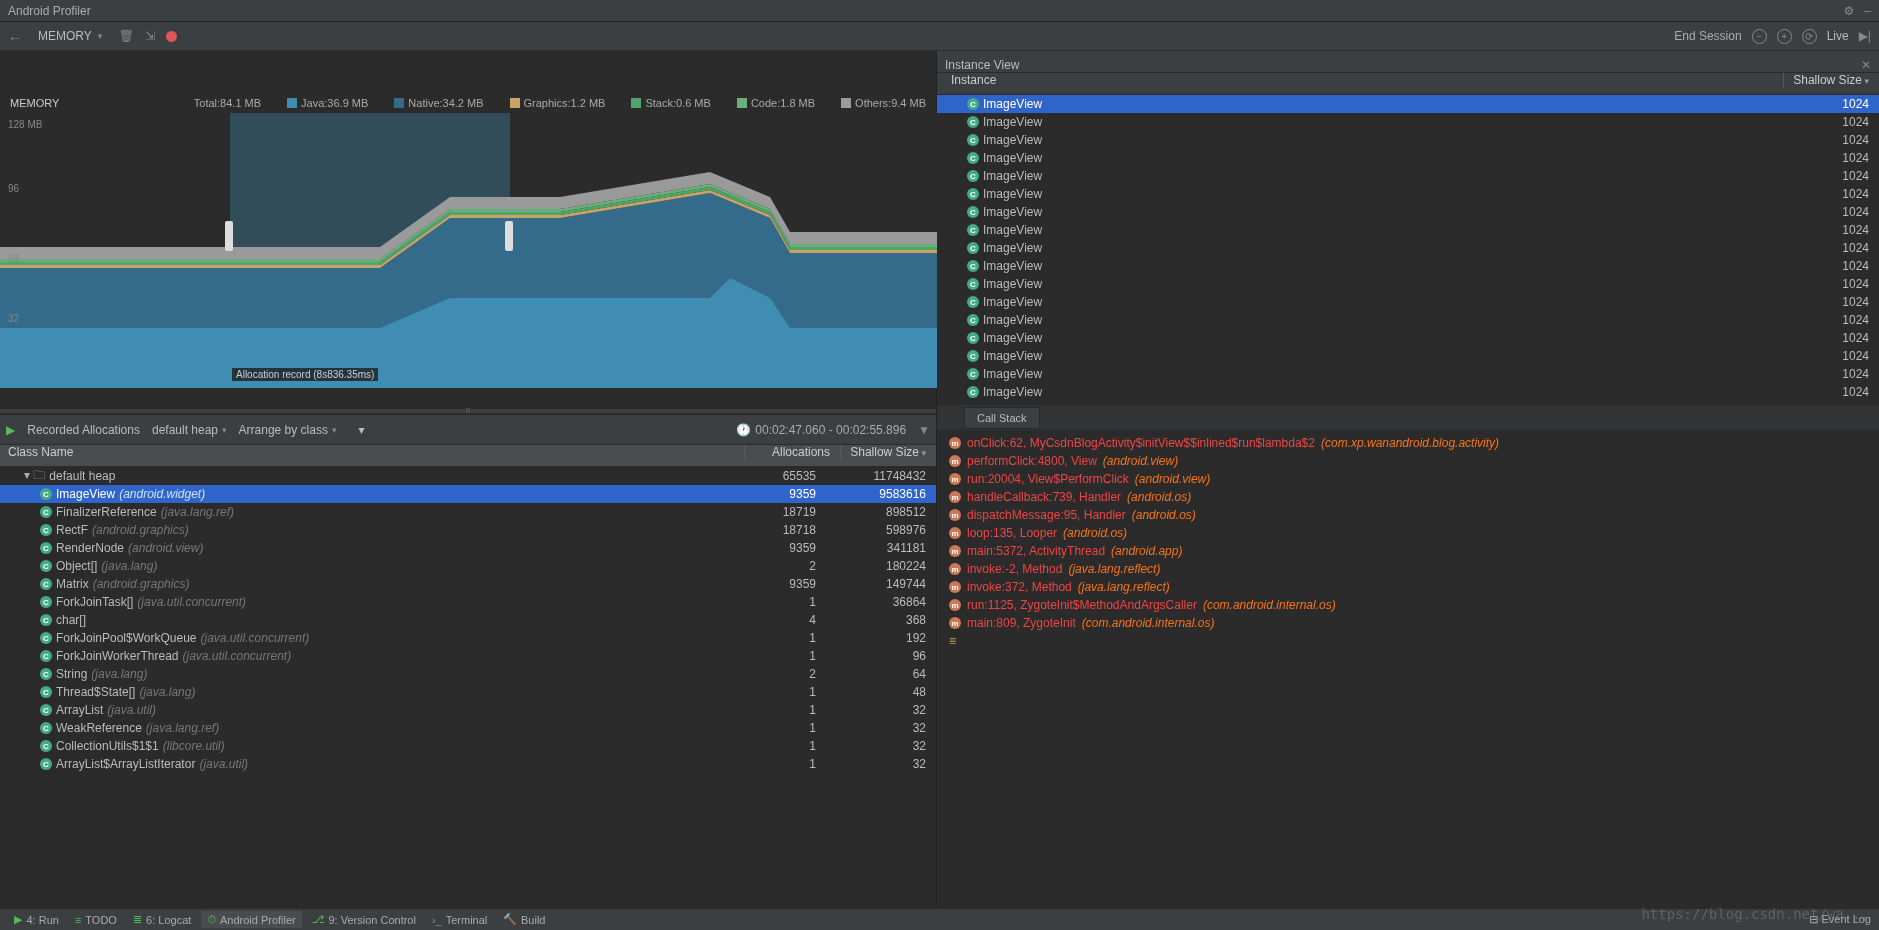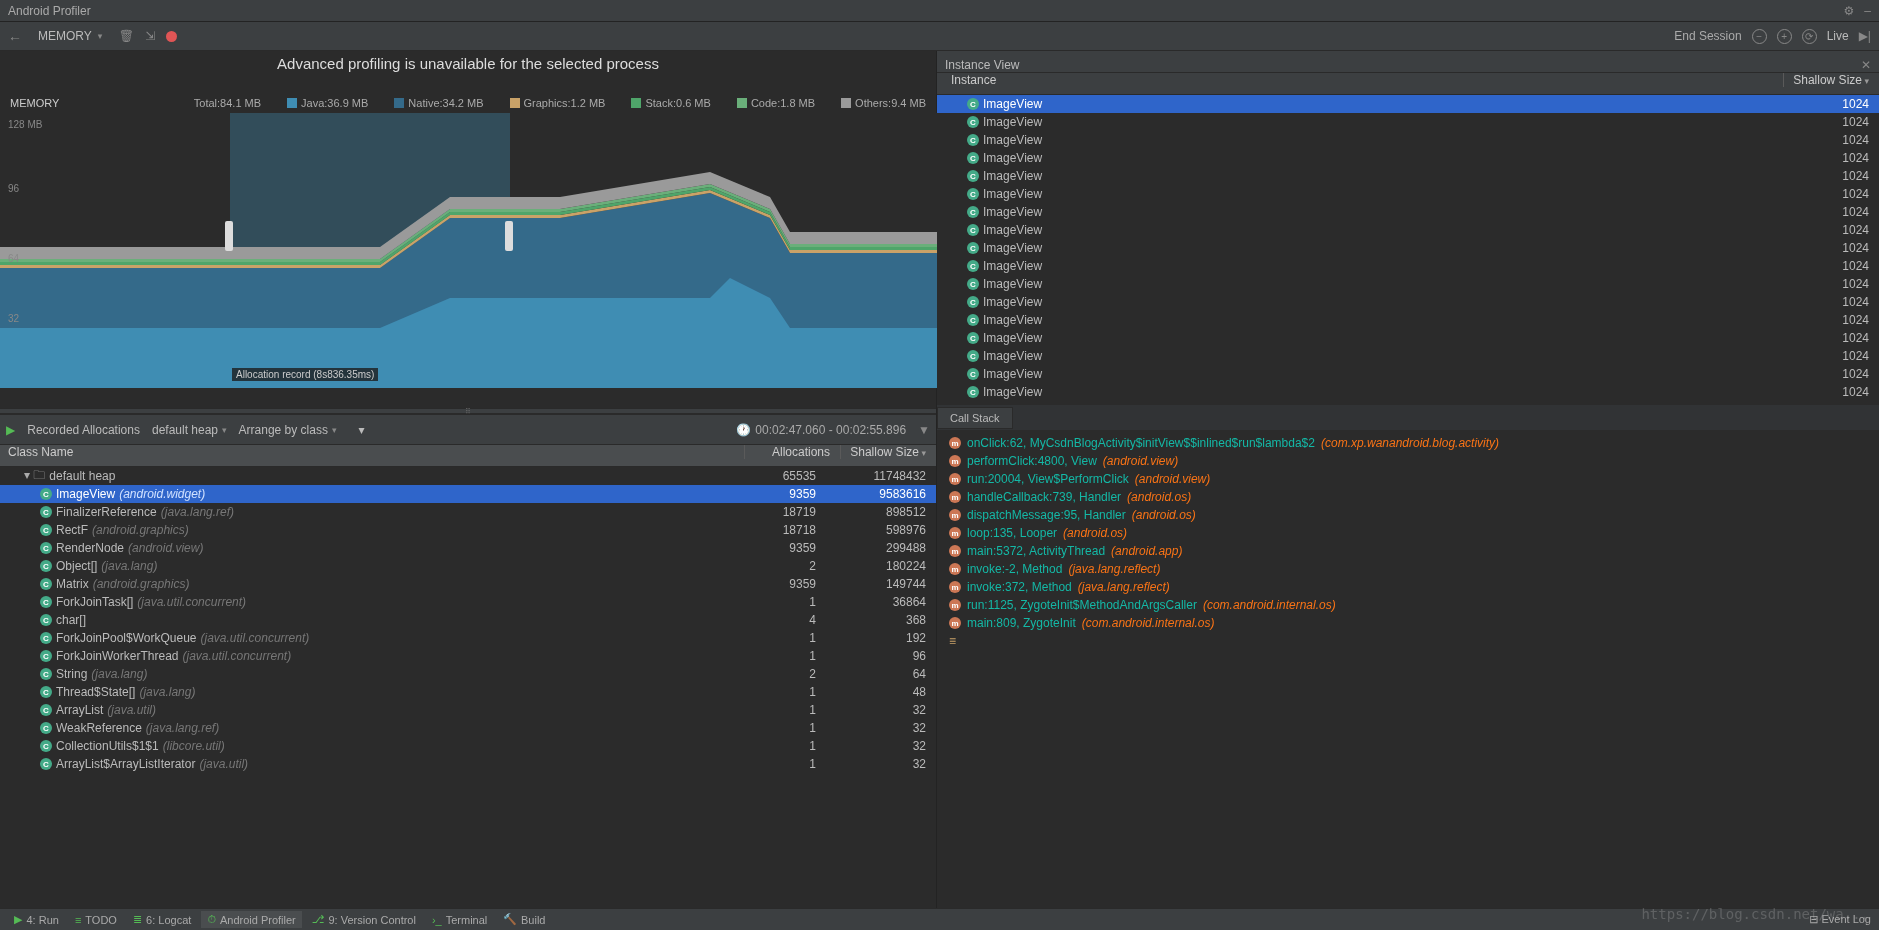--- a/index.html
+++ b/index.html
@@ -59,25 +59,25 @@
 .indent1 { padding-left:24px !important; }
 .indent2 { padding-left:40px !important; }
 .instance-header { height:22px; background:#3c3f41; display:flex; align-items:flex-end; padding:0 8px; border-bottom:1px solid #2a2a2a; justify-content:space-between; }
 .instance-header .close { color:#888; }
 .instance-list { background:#2b2b2b; height:310px; overflow-y:auto; }
 .irow { display:flex; align-items:center; height:18px; }
 .irow.selected { background:#2f65ca; color:#fff; }
 .irow .iname { flex:1; padding-left:30px; display:flex; align-items:center; gap:4px; }
 .irow .inum { width:110px; text-align:right; padding-right:10px; }
 .callstack-tab { height:25px; background:#313335; display:flex; align-items:center; }
-.callstack-tab .tab { background:#3c3f41; padding:4px 12px; color:#bbb; font-size:11px; border:1px solid #2a2a2a; }
+.callstack-tab .tab { background:#3c3f41; padding:4px 12px; color:#bbb; font-size:11px; border:1px solid #2a2a2a;margin-left:27px; }
 .callstack-list { flex:1; overflow-y:auto; background:#2b2b2b; padding:4px 0; }
 .crow { display:flex; align-items:center; height:18px; padding-left:12px; gap:6px; }
 .m-icon { width:12px; height:12px; border-radius:50%; background:#c75; display:inline-flex; align-items:center; justify-content:center; font-size:8px; color:#fff; font-weight:bold; }
-.crow .text { color:#14b8a6; }
+.crow .text { color:#ef4444; }
 .crow .pkg { color:#f97316; font-style:italic; }
 .footer { position:absolute; bottom:0; left:0; right:0; height:22px; background:#3c3f41; border-top:1px solid #2a2a2a; display:flex; align-items:center; padding:0 8px; gap:12px; }
 .footer .tab { display:flex; align-items:center; gap:4px; color:#aaa; font-size:11px; padding:2px 6px; }
 .footer .tab.active { background:#4a4d4f; }
 .footer .spacer { flex:1; }
 .watermark { position:absolute; bottom:8px; right:10px; color:rgba(200,200,200,0.25); font-size:14px; font-family:monospace; }
 .resize-handle { height:6px; background:#3c3f41; border-top:1px solid #2a2a2a; border-bottom:1px solid #2a2a2a; }
 .resize-handle::after { content:"⠿"; color:#666; display:block; text-align:center; font-size:8px; line-height:6px; }
 .green-tri { color:#5b5; }
 </style>
@@ -110,21 +110,20 @@
     <span class="circ-btn">+</span>
     <span class="circ-btn">⟳</span>
     <span style="color:#bbb">Live</span>
     <span>▶|</span>
   </div>
 </div>
 
 <div class="main">
   <div class="left-pane">
     <div class="banner">
-      <div class="title">Advanced profiling is unavailable for the selected process</div>
     </div>
 
     <div class="memory-header">
       <span class="mlabel">MEMORY</span>
       <div class="legend" id="legend-container">
           <div class="legend-item">Total:84.1 MB</div>
           <div class="legend-item">
             <span class="swatch" style="background: rgb(63, 141, 179);"></span>
             <span>Java:36.9 MB</span>
           </div>
@@ -237,21 +236,21 @@
           <div class="num">18718</div>
           <div class="num">598976</div>
         </div>
         <div class="row">
           <div class="name indent2">
             <span class="c-icon">C</span> 
             <span>RenderNode</span> 
             <span class="pkg">(android.view)</span>
           </div>
           <div class="num">9359</div>
-          <div class="num">299488</div>
+          <div class="num">341181</div>
         </div>
         <div class="row">
           <div class="name indent2">
             <span class="c-icon">C</span> 
             <span>Object[]</span> 
             <span class="pkg">(java.lang)</span>
           </div>
           <div class="num">2</div>
           <div class="num">180224</div>
         </div>

